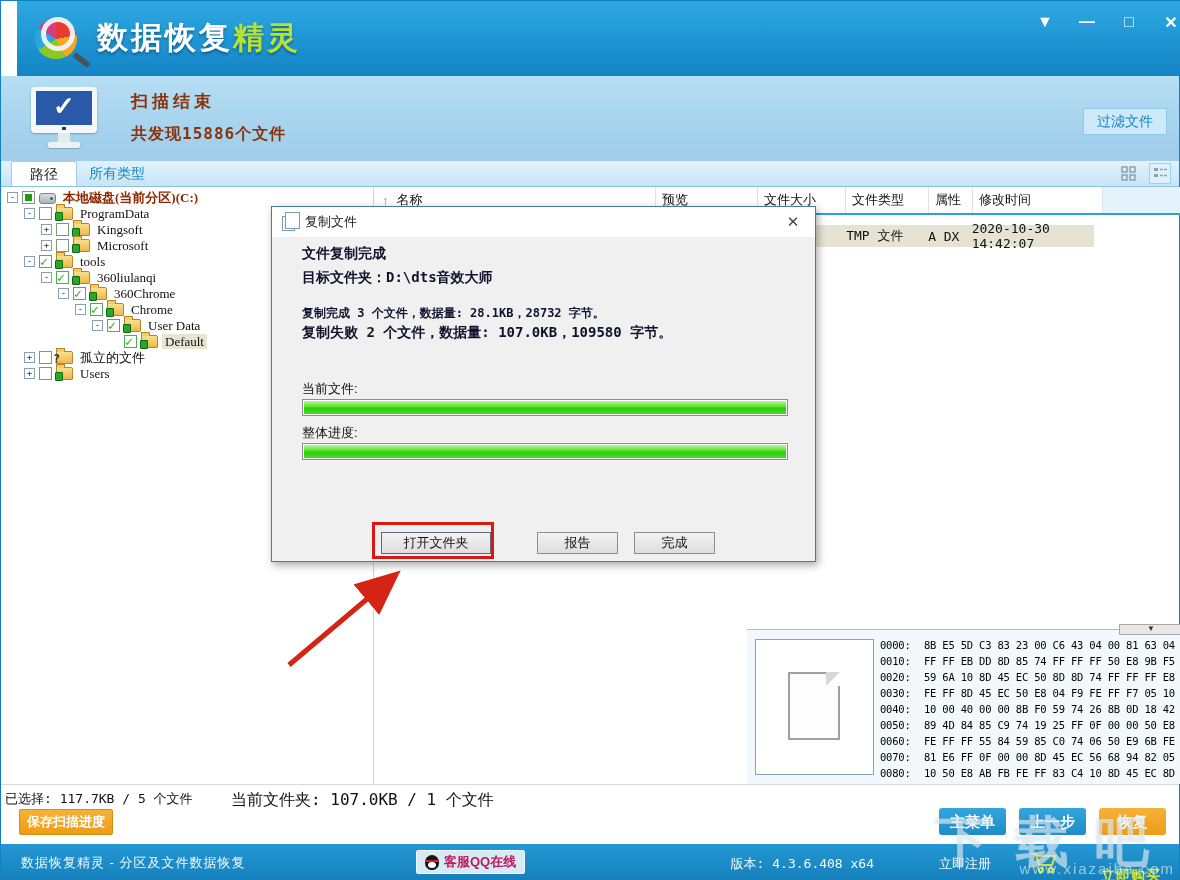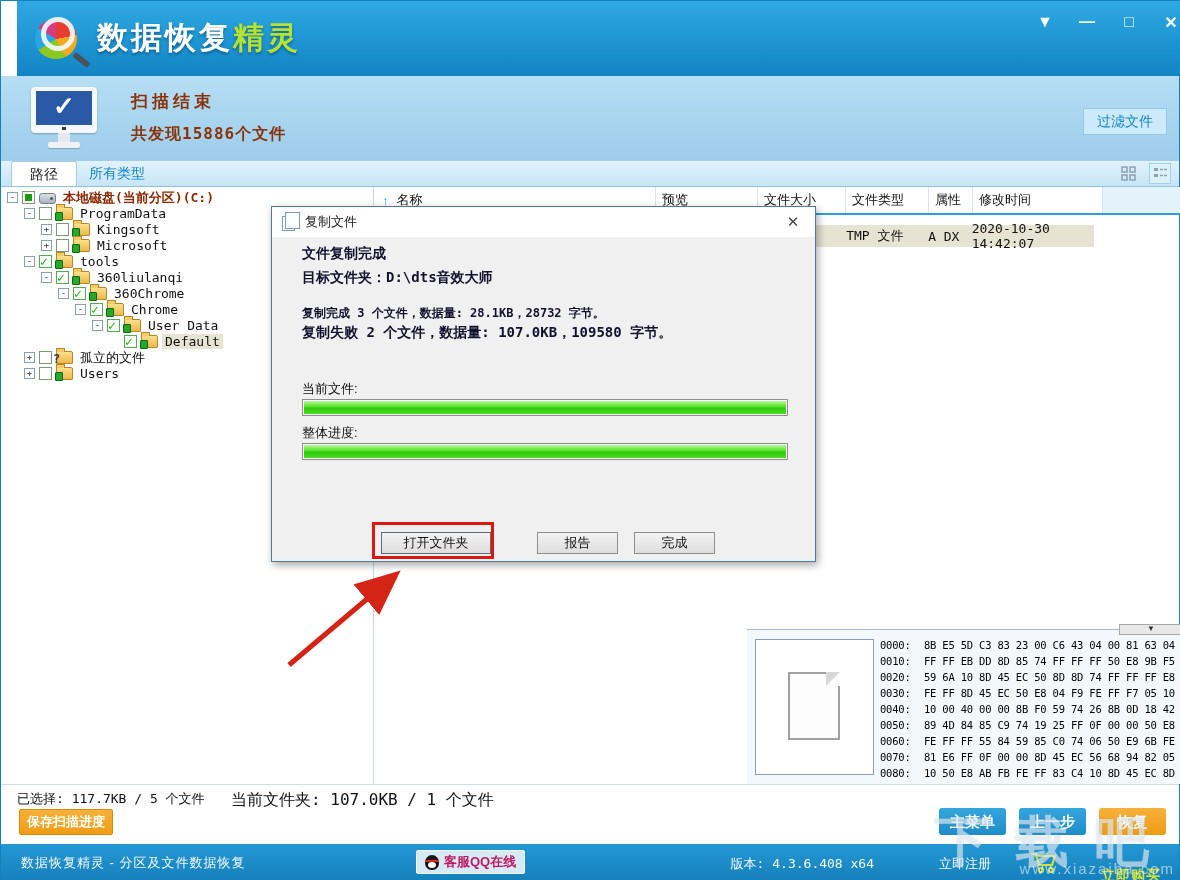--- a/index.html
+++ b/index.html
@@ -59,21 +59,21 @@
   .cb.checked { border-color:#55aa55; }
   .cb.checked::after { content:"✓"; position:absolute; left:0px; top:-2px; color:#22b314; font-size:13px; font-weight:bold; }
   .cb.partial::after { content:""; position:absolute; inset:2px; background:#1e9a10; }
   .ticon { position:relative; width:17px; height:13px; margin-right:4px; flex:none; }
   .ticon.disk { background:linear-gradient(#d8dee4,#aab4bc); border:1px solid #788490; border-radius:3px; height:11px; margin-top:2px; }
   .ticon.disk::after { content:""; position:absolute; right:2px; top:3px; width:3px; height:3px; background:#505860; border-radius:50%; }
   .ticon.folder, .ticon.folder-question { background:linear-gradient(#fbe08a,#ecb84e); border:1px solid #b8862a; border-radius:1px 2px 1px 1px; margin-top:1px; }
   .ticon.folder::before, .ticon.folder-question::before { content:""; position:absolute; left:-1px; top:-4px; width:7px; height:3px; background:#f4cc66; border:1px solid #b8862a; border-bottom:none; }
   .ticon.folder::after { content:""; position:absolute; left:-2px; bottom:-2px; width:6px; height:7px; background:#28a828; border:1px solid #116611; border-radius:1px; }
   .ticon.folder-question::after { content:"?"; position:absolute; left:-4px; bottom:-3px; font-size:12px; font-weight:bold; color:#333; background:transparent; }
-  .tlabel { padding:0 3px; line-height:15px; }
+  .tlabel { padding:0 3px; line-height:15px;font-family:Liberation Serif, serif; }
   .tlabel.root { color:#8b2800; font-weight:bold; }
   .tlabel.selected { background:#e8e4d2; }
 
   
   .list-panel { position:absolute; left:373px; top:0; width:807px; height:597px; }
   .list-header { position:absolute; left:0; top:0; width:100%; height:28px; display:flex; background:#fff; border-bottom:2px solid #2a9fd8; font-size:13px; color:#111; align-items:center; }
   .lh-cell { height:100%; display:flex; align-items:center; padding-left:6px; border-right:1px solid #d8e4ee; }
   .lh-name{width:282px;} .lh-prev{width:102px;} .lh-size{width:88px; justify-content:flex-start;} .lh-type{width:83px;} .lh-attr{width:44px;} .lh-mod{width:130px;} .lh-rest{flex:1; border-right:none; background:#e4f2fc;}
   .sort-arrow { color:#2aa0dc; font-weight:bold; margin:0 8px 0 2px; font-size:13px; }
   .file-row { position:absolute; left:2px; top:38px; width:718px; height:22px; background:#e7e3d3; display:flex; align-items:center;
@@ -113,21 +113,21 @@
   .btn-open { left:109px; width:110px; border-color:#5a6a7a; }
   .btn-report { left:265px; width:81px; }
   .btn-finish { left:362px; width:81px; }
 
   
   .anno-rect { position:absolute; left:371px; top:521px; width:122px; height:37px; border:3px solid #dc1812; z-index:30; pointer-events:none; }
   .anno-arrow { position:absolute; left:272px; top:562px; z-index:30; pointer-events:none; }
 
   
   .status-strip { position:absolute; left:0; top:783px; width:100%; height:60px; background:#fff; border-top:1px solid #d0dce6; }
-  .st-sel { position:absolute; left:16px; top:5px; font-size:13px; color:#111; font-family:"DejaVu Sans Mono", monospace; }
+  .st-sel { position:absolute; left:4px; top:5px; font-size:13px; color:#111; font-family:"DejaVu Sans Mono", monospace; }
   .st-cur { position:absolute; left:230px; top:5px; font-size:16px; color:#111; font-family:"DejaVu Sans Mono", monospace; }
   .save-btn { position:absolute; left:18px; top:24px; width:94px; height:26px; background:linear-gradient(#f6b13a,#ef9c14); border:1px solid #d88d10; border-radius:2px;
     color:#fff; font-size:13px; font-weight:bold; text-align:center; line-height:24px; cursor:pointer; }
   .nav-btn { position:absolute; top:23px; width:67px; height:27px; border-radius:3px; color:#fff; font-size:15px; font-weight:bold; text-align:center; line-height:27px; cursor:pointer; }
   .btn-mainmenu { right:173px; background:linear-gradient(#35a5de,#1d8cc8); }
   .btn-prev     { right:93px;  background:linear-gradient(#35a5de,#1d8cc8); }
   .btn-recover  { right:13px;  background:linear-gradient(#f6b13a,#ef9c14); }
 
   
   .footer { position:absolute; left:0; top:843px; width:100%; height:37px; background:linear-gradient(to bottom,#2498d4,#1580bb); }

